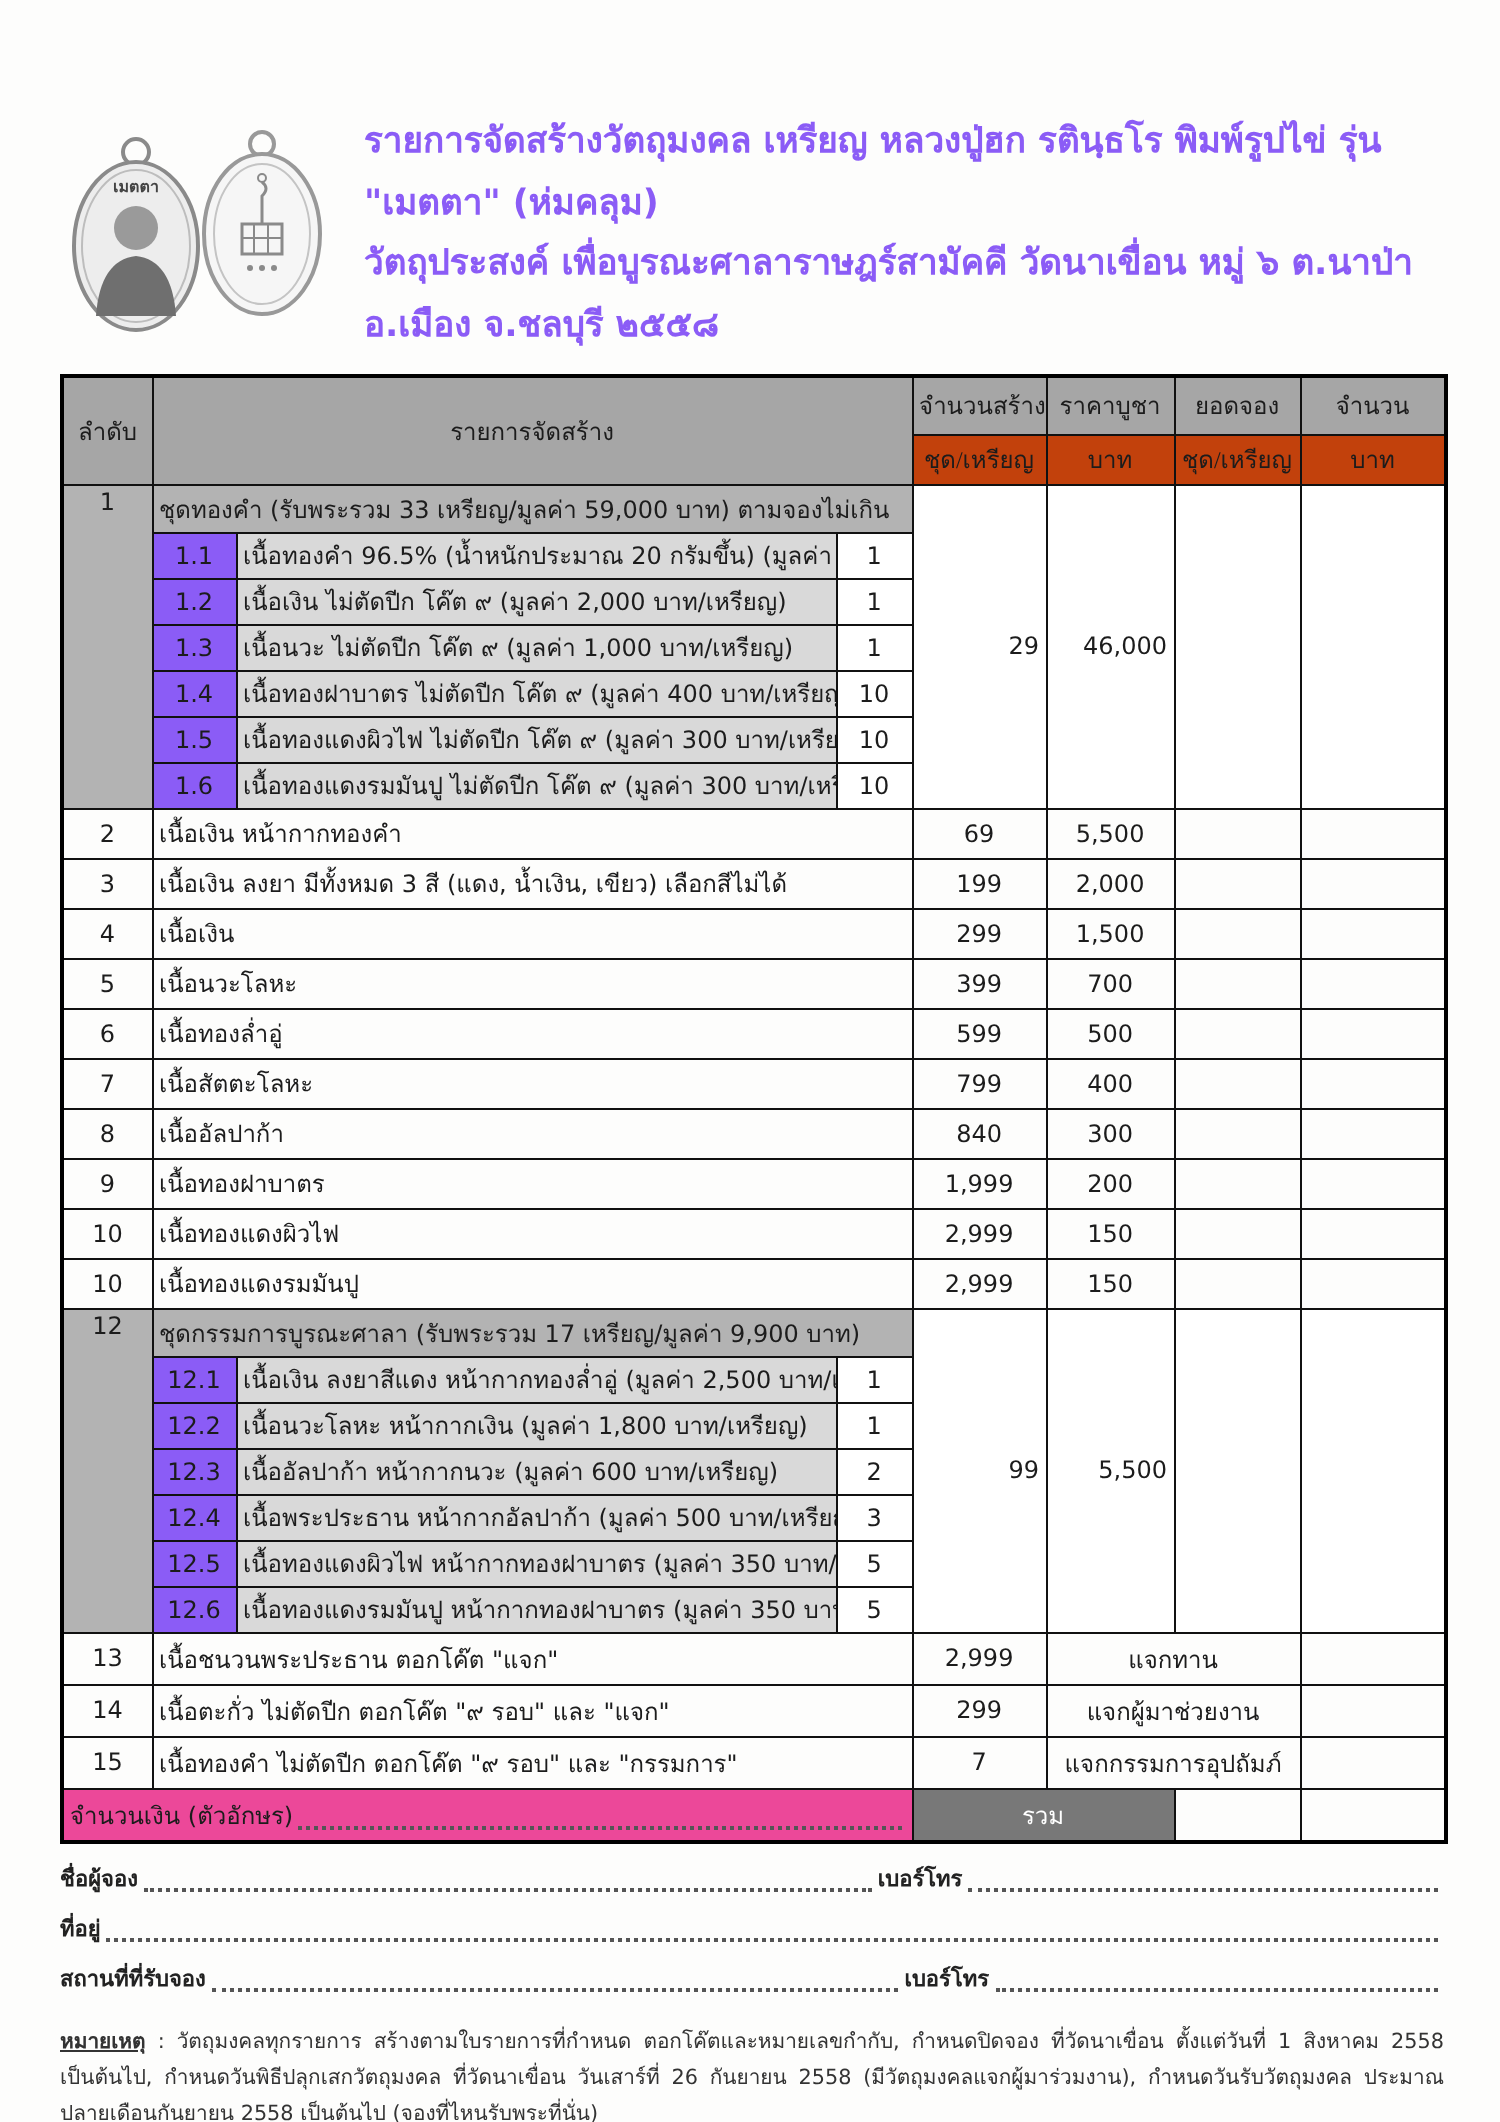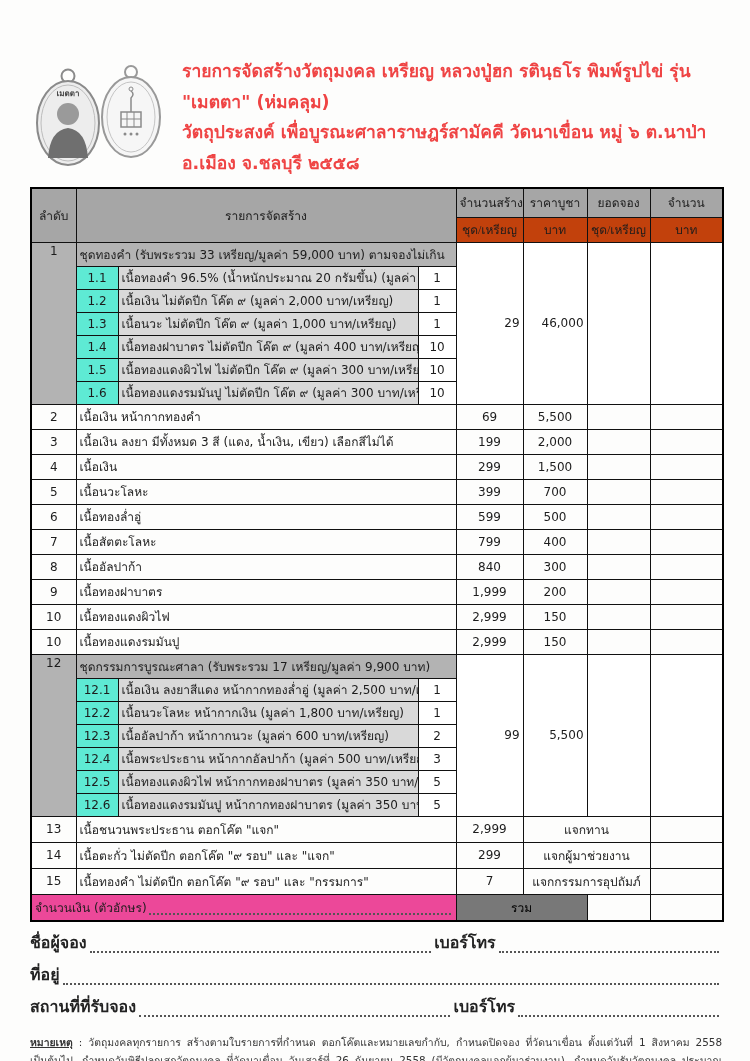--- a/index.html
+++ b/index.html
@@ -7,48 +7,48 @@
     width:750px;height:1061px;background:#fdfdfc;color:#1c1c1c;
     font-family:"DejaVu Sans","Liberation Sans",sans-serif;
     position:relative;overflow:hidden;
   }
   .page{position:absolute;left:30px;top:0;width:692px;}
 
   
   .hdr{display:flex;align-items:center;margin-top:56px;min-height:108px;}
   .amulets{width:140px;flex:0 0 140px;}
   .titles{flex:1;padding-left:12px;}
-  .title-line{font-weight:bold;font-size:17.5px;line-height:1.75;color:#ef4444;}
+  .title-line{font-weight:bold;font-size:17.5px;line-height:1.75;color:#8b5cf6;}
 
   
   table.order{border-collapse:collapse;width:692px;table-layout:fixed;margin-top:8px;
     border:2px solid #000;}
   table.order td,table.order th{border:1px solid #111;overflow:hidden;
     font-size:12px;font-weight:normal;padding:1px 3px;white-space:nowrap;}
   th.h1{background:#a6a6a6;font-size:12px;height:26px;}
   th.h2{background:#c2410c;font-size:11.5px;height:22px;font-family:Liberation Serif, serif;}
   td.c-no{text-align:center;}
   td.c-desc{text-align:left;padding-left:6px;}
   td.c-num{text-align:center;}
   tr.row-item td{height:22px;}
   tr.row-give td{height:23px;}
   td.grp-no{background:#b3b3b3;text-align:center;vertical-align:top;padding-top:3px;}
   td.grp-title{background:#b3b3b3;font-weight:600;padding-left:6px;height:21px;}
-  td.sub-no{background:#5eead4;text-align:center;font-size:11px;height:20px;}
+  td.sub-no{background:#8b5cf6;text-align:center;font-size:11px;height:20px;}
   td.sub-desc{background:#d9d9d9;font-size:11px;padding-left:6px;}
   td.sub-qty{background:#fff;text-align:center;font-size:11px;}
   td.merged{background:#fff;text-align:right;vertical-align:middle;}
   td.total-label{background:#ec4899;height:23px;}
-  td.total-dark{background:#787878;color:#000000;text-align:center;font-weight:600;}
+  td.total-dark{background:#787878;color:#ffffff;text-align:center;font-weight:600;}
   .cell-flex{display:flex;align-items:flex-end;}
   .cell-flex .lbl{white-space:nowrap;}
   .dots{flex:1;border-bottom:2px dotted #555;height:0.85em;margin:0 2px 2px 2px;}
 
   
-  .sig{margin-top:8px;font-size:16px;color:#222;}
+  .sig{margin-top:8px;font-size:11px;color:#222;}
   .sig-line{display:flex;align-items:flex-end;margin-top:7px;}
   .sig-line .lbl{white-space:nowrap;font-weight:600;}
   .dots-fill{flex:1;border-bottom:2px dotted #555;height:0.8em;margin:0 3px 2px 3px;}
   .dots-fixed{width:215px;border-bottom:2px dotted #555;height:0.8em;margin:0 3px 2px 3px;}
   .w-mid{flex:1.55;}
   .w-end{flex:1;}
 
   
   .note{margin-top:14px;font-size:10.4px;line-height:1.75;text-align:justify;color:#333;}
   .note .note-label{text-decoration:underline;font-weight:600;}

